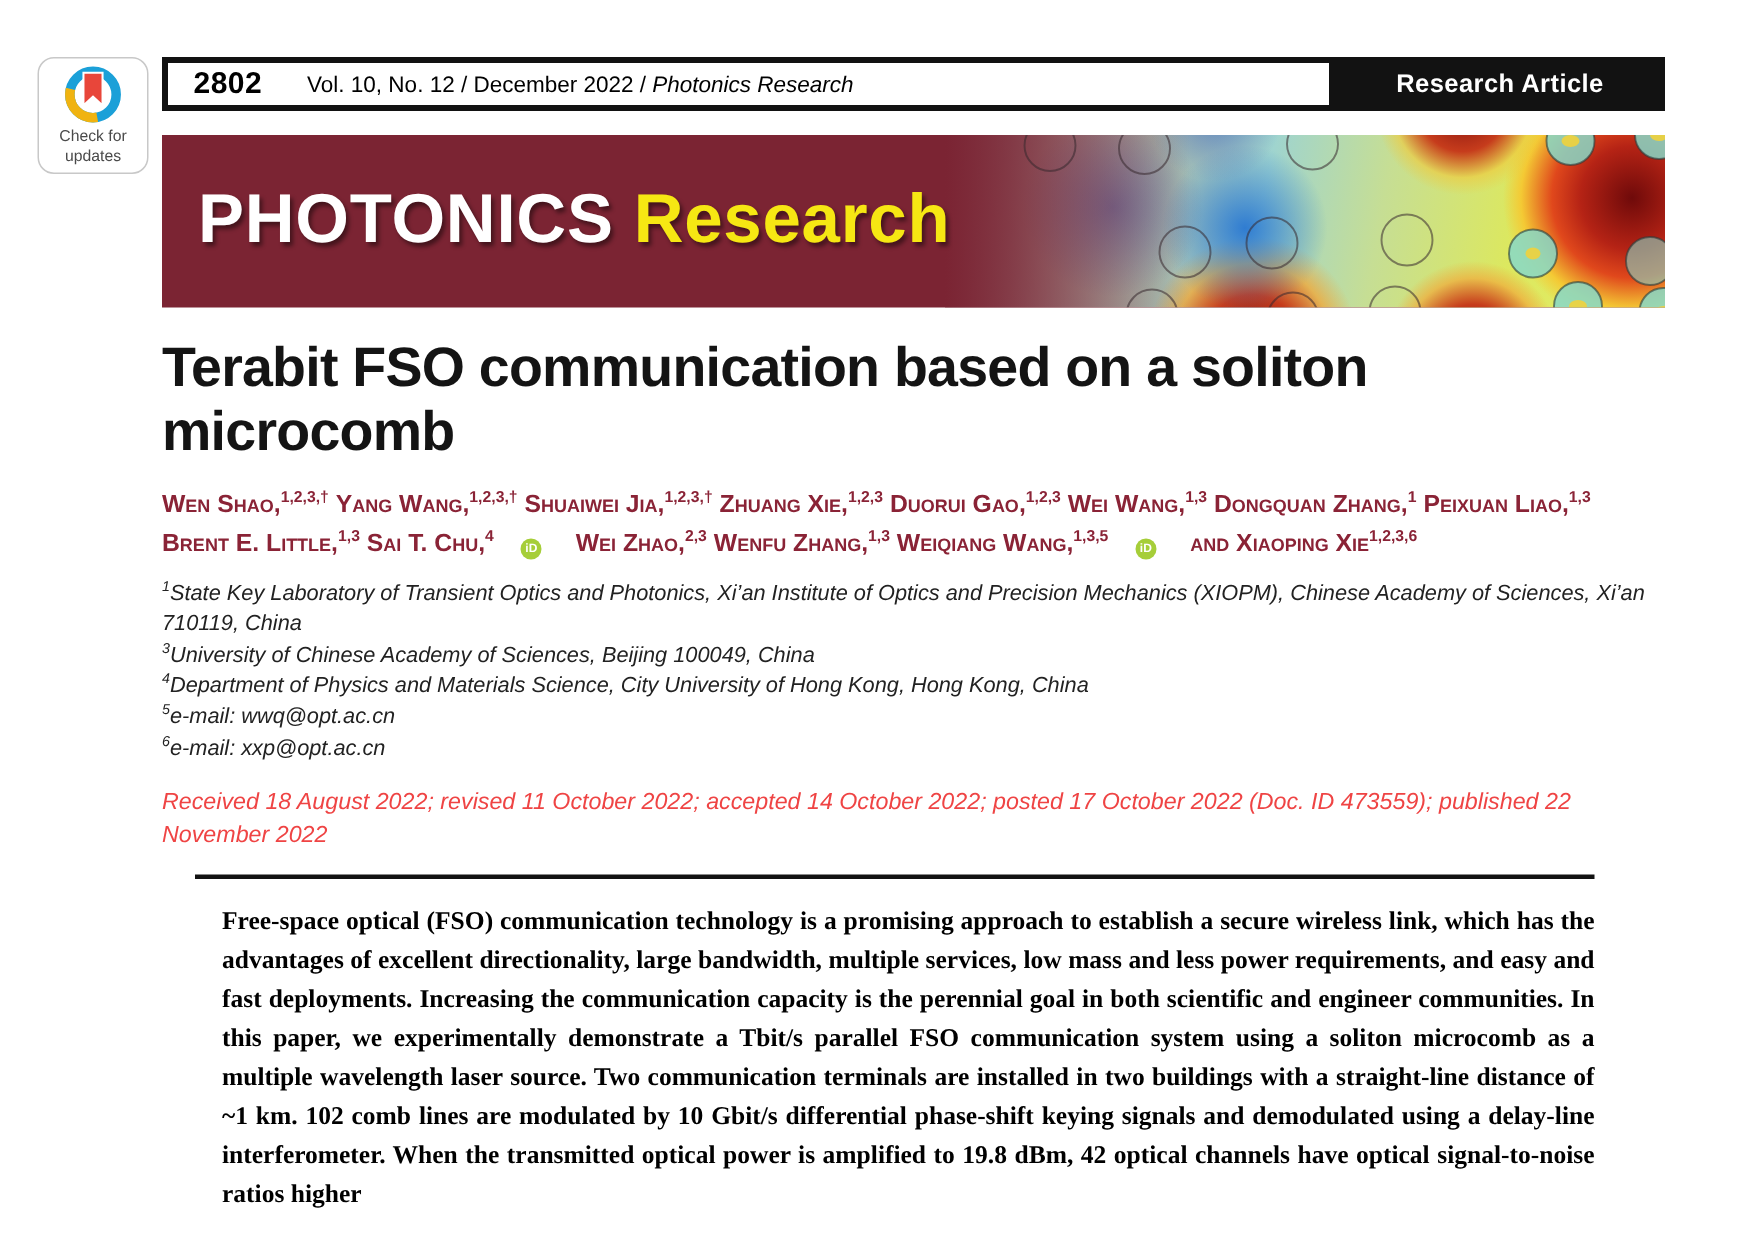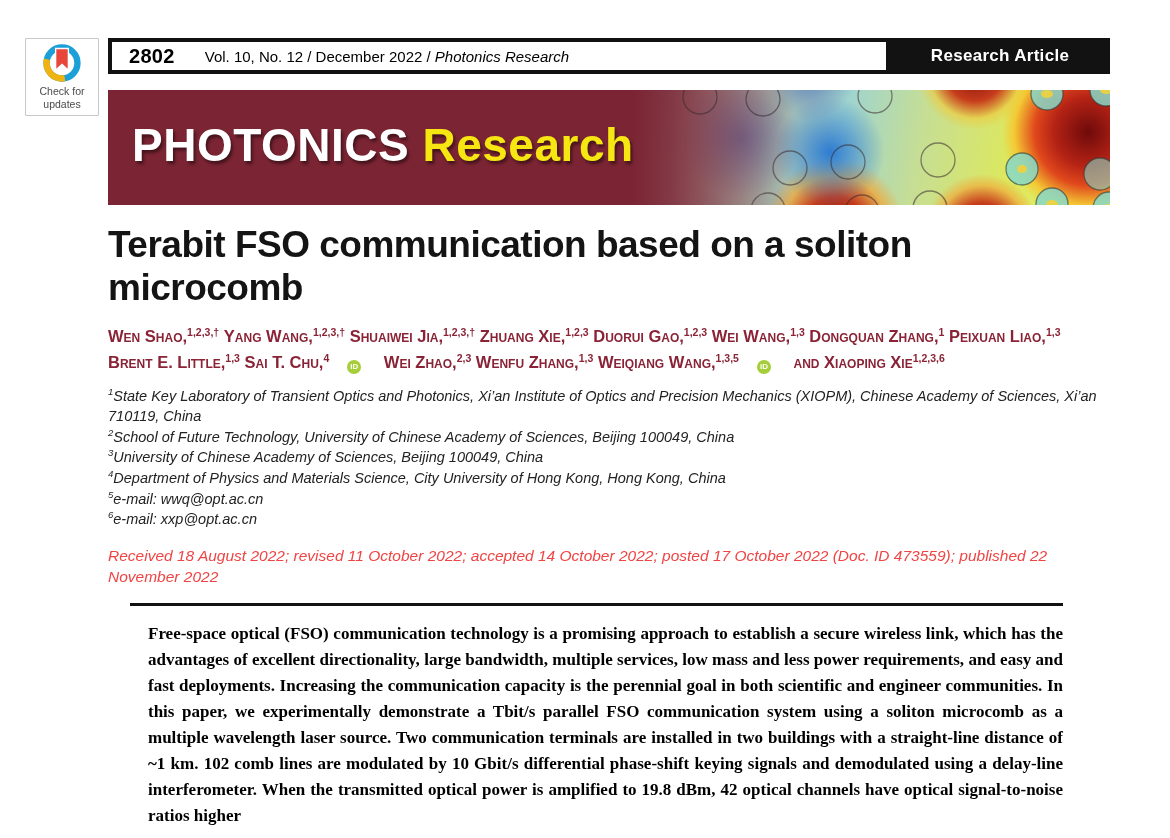--- a/index.html
+++ b/index.html
@@ -1,21 +1,21 @@
 <!DOCTYPE html>
 <html style="--banner-maroon: #7b2433; --banner-yellow: #f6e713; --author-maroon: #8a2336; --orcid-green: #a6ce39; --article-bar: #121212; --crossmark-blue: #1ba0d8; --crossmark-yellow: #f0b310; --crossmark-red: #e8463a;"><head>
 <meta charset="utf-8">
 <style>
   * { margin:0; padding:0; box-sizing:border-box; }
   html,body { width:1170px; height:838px; overflow:hidden; background:#fff;
               font-family:"Liberation Sans", sans-serif; position:relative; }
 
   
   .badge { position:absolute; left:25px; top:38px; width:74px; height:78px;
-           background:#fff; border:1px solid #c8c8c8; border-radius:1px;
+           background:#fff; border:1px solid #c8c8c8; border-radius:11px;
            display:flex; flex-direction:column; align-items:center; justify-content:center;
            gap:2px; cursor:pointer; }
   .badge-text { font-size:10.5px; color:#4a4a4a; line-height:1.2; text-align:center; }
 
   
   .content { position:absolute; left:108px; top:38px; width:1002px; }
 
   
   .header-row { display:flex; height:36px; }
   .header-box { width:782px; border:4px solid #121212; background:#fff;
@@ -136,21 +136,20 @@
     </div>
     <div class="banner-title"><span>PHOTONICS</span> <span class="accent">Research</span></div>
   </div>
 
   <h1 class="title">Terabit FSO communication based on a soliton microcomb</h1>
 
   <div class="authors"><span class="author"><span>Wen Shao,</span><sup>1,2,3,†</sup></span> <span class="author"><span>Yang Wang,</span><sup>1,2,3,†</sup></span> <span class="author"><span>Shuaiwei Jia,</span><sup>1,2,3,†</sup></span> <span class="author"><span>Zhuang Xie,</span><sup>1,2,3</sup></span> <span class="author"><span>Duorui Gao,</span><sup>1,2,3</sup></span> <span class="author"><span>Wei Wang,</span><sup>1,3</sup></span> <span class="author"><span>Dongquan Zhang,</span><sup>1</sup></span> <span class="author"><span>Peixuan Liao,</span><sup>1,3</sup></span> <span class="author"><span>Brent E. Little,</span><sup>1,3</sup></span> <span class="author"><span>Sai T. Chu,</span><sup>4</sup></span><span class="orcid">iD</span> <span class="author"><span>Wei Zhao,</span><sup>2,3</sup></span> <span class="author"><span>Wenfu Zhang,</span><sup>1,3</sup></span> <span class="author"><span>Weiqiang Wang,</span><sup>1,3,5</sup></span><span class="orcid">iD</span> <span class="author"><span>and Xiaoping Xie</span><sup>1,2,3,6</sup></span> </div>
 
   <div class="affiliations">
       <div class="aff"><sup>1</sup><span>State Key Laboratory of Transient Optics and Photonics, Xi’an Institute of Optics and Precision Mechanics (XIOPM), Chinese Academy of Sciences, Xi’an 710119, China</span></div>
-      <div class="aff"><sup>2</sup><span>School of Future Technology, University of Chinese Academy of Sciences, Beijing 100049, China</span></div>
       <div class="aff"><sup>3</sup><span>University of Chinese Academy of Sciences, Beijing 100049, China</span></div>
       <div class="aff"><sup>4</sup><span>Department of Physics and Materials Science, City University of Hong Kong, Hong Kong, China</span></div>
       <div class="aff"><sup>5</sup><span>e-mail: wwq@opt.ac.cn</span></div>
       <div class="aff"><sup>6</sup><span>e-mail: xxp@opt.ac.cn</span></div>
     </div>
 
   <div class="history">Received 18 August 2022; revised 11 October 2022; accepted 14 October 2022; posted 17 October 2022 (Doc. ID 473559); published 22 November 2022</div>
 
   <div class="abstract-sect">
     <div class="rule"></div>

